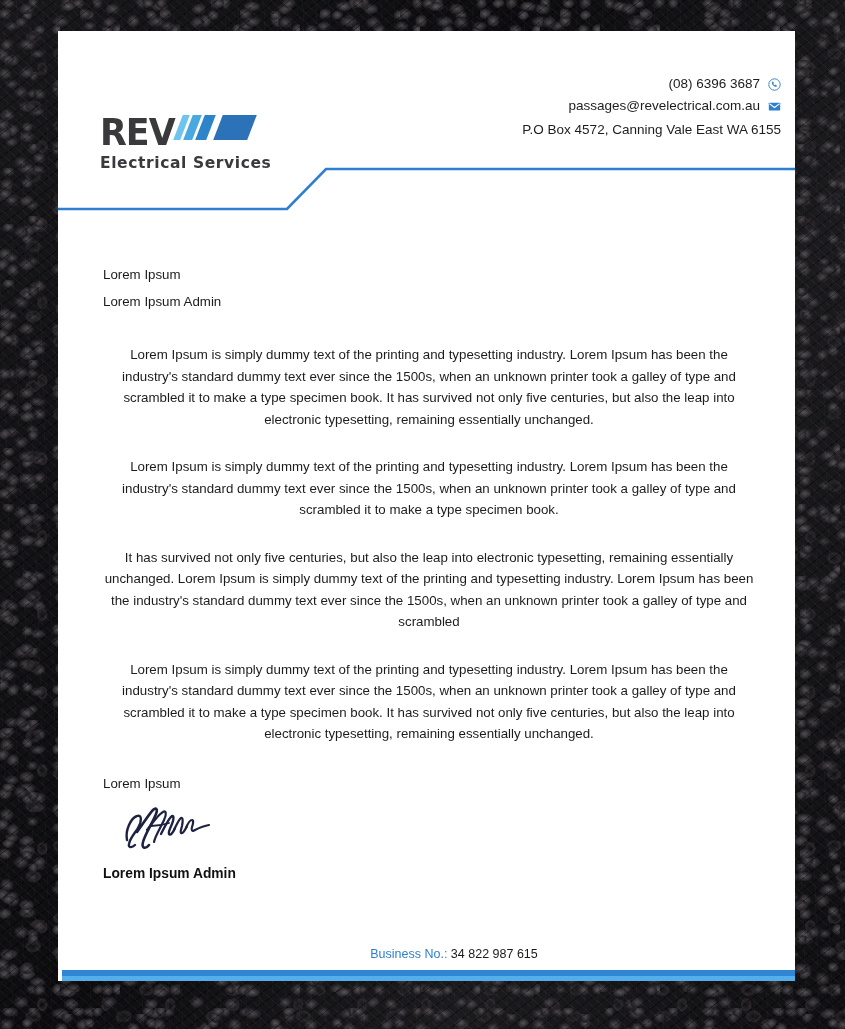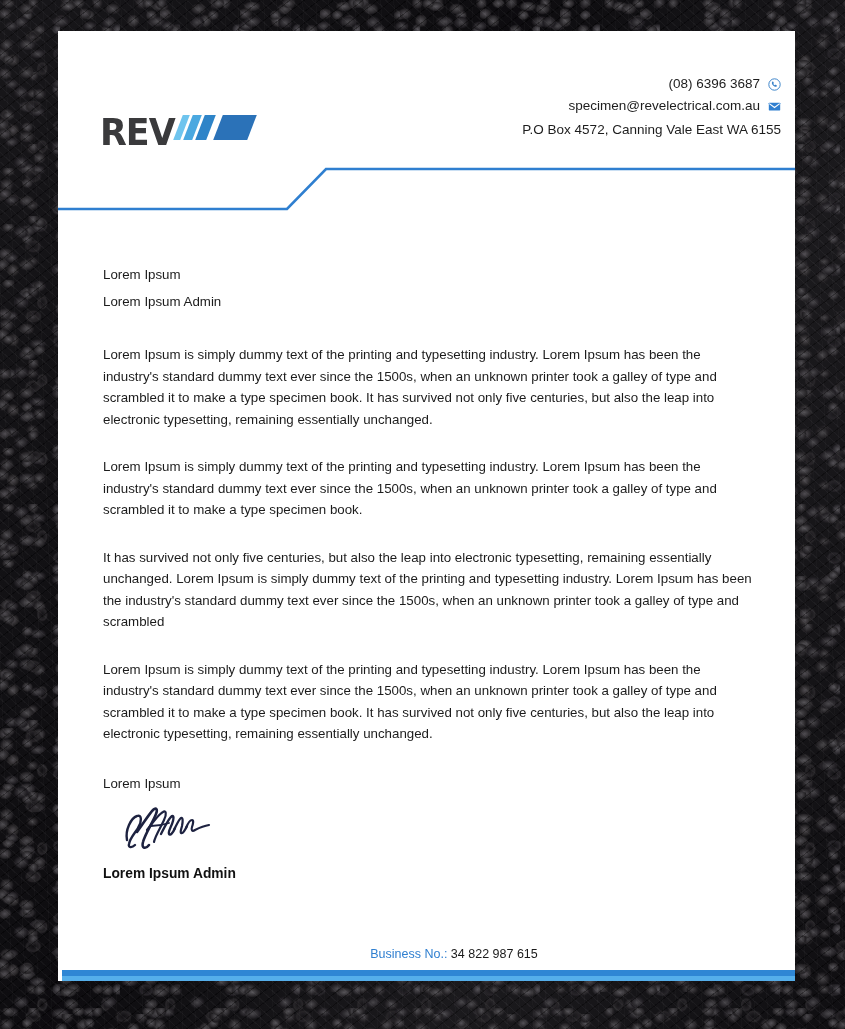--- a/index.html
+++ b/index.html
@@ -162,21 +162,21 @@
     padding: 0 40px 0 45px;
     font-size: 13.3px;
     color: #1c1c1c;
     line-height: 21.5px;
     margin-top: 42px;
   }
   .salutation { margin-top: 48px; }
   .salutation div { line-height: 21px; }
   .salutation div + div { margin-top: 6px; }
 
-  .para { margin-top: 26px; text-align: left; }
+  .para { margin-top: 26px; text-align: center; }
   .para:first-of-type { margin-top: 32px; }
 
   .closing { margin-top: 28px; }
 
   .sig-img { margin: 6px 0 2px 14px; }
   .sig-name {
     font-weight: 700;
     font-size: 13.8px;
     color: #111;
     margin-top: 2px;
@@ -215,34 +215,35 @@
     <div class="logo-block">
       <div class="logo-row">
         <span class="logo-rev">REV</span>
         <span class="logo-bars">
           <span class="bar b1"></span>
           <span class="bar b2"></span>
           <span class="bar b3"></span>
           <span class="bar b4"></span>
         </span>
       </div>
+      <div class="logo-sub">Electrical Services</div>
     </div>
 
     <div class="contact">
 
       <div class="contact-line">
         <span class="contact-text">(08) 6396 3687</span>
         <svg class="cicon" viewBox="0 0 16 16">
           <circle cx="8" cy="8" r="7" fill="none" stroke="#3b83c9" stroke-width="1.2"></circle>
           <path d="M5.2 4.6c.5-.4 1.1-.2 1.4.3l.5.9c.2.4.1.7-.2 1l-.4.3c.3.8 1 1.5 1.8 1.9l.3-.4c.3-.3.6-.4 1-.2l.9.5c.5.3.6.9.3 1.3-.5.6-1.3.8-2.1.5C7 10 5.5 8.6 4.9 7c-.3-.9-.2-1.8.3-2.4z" fill="#3b83c9"></path>
         </svg>
       </div>
 
       <div class="contact-line">
-        <span class="contact-text">specimen@revelectrical.com.au</span>
+        <span class="contact-text">passages@revelectrical.com.au</span>
         <svg class="cicon" viewBox="0 0 16 16">
           <rect x="1" y="3.5" width="14" height="9.5" rx="0.6" fill="#2f7fd0"></rect>
           <path d="M1.6 4.4 L8 9.2 L14.4 4.4" fill="none" stroke="#ffffff" stroke-width="1.3"></path>
         </svg>
       </div>
 
 
       <div class="contact-addr">P.O Box 4572, Canning Vale East WA 6155</div>
     </div>
   </div>

